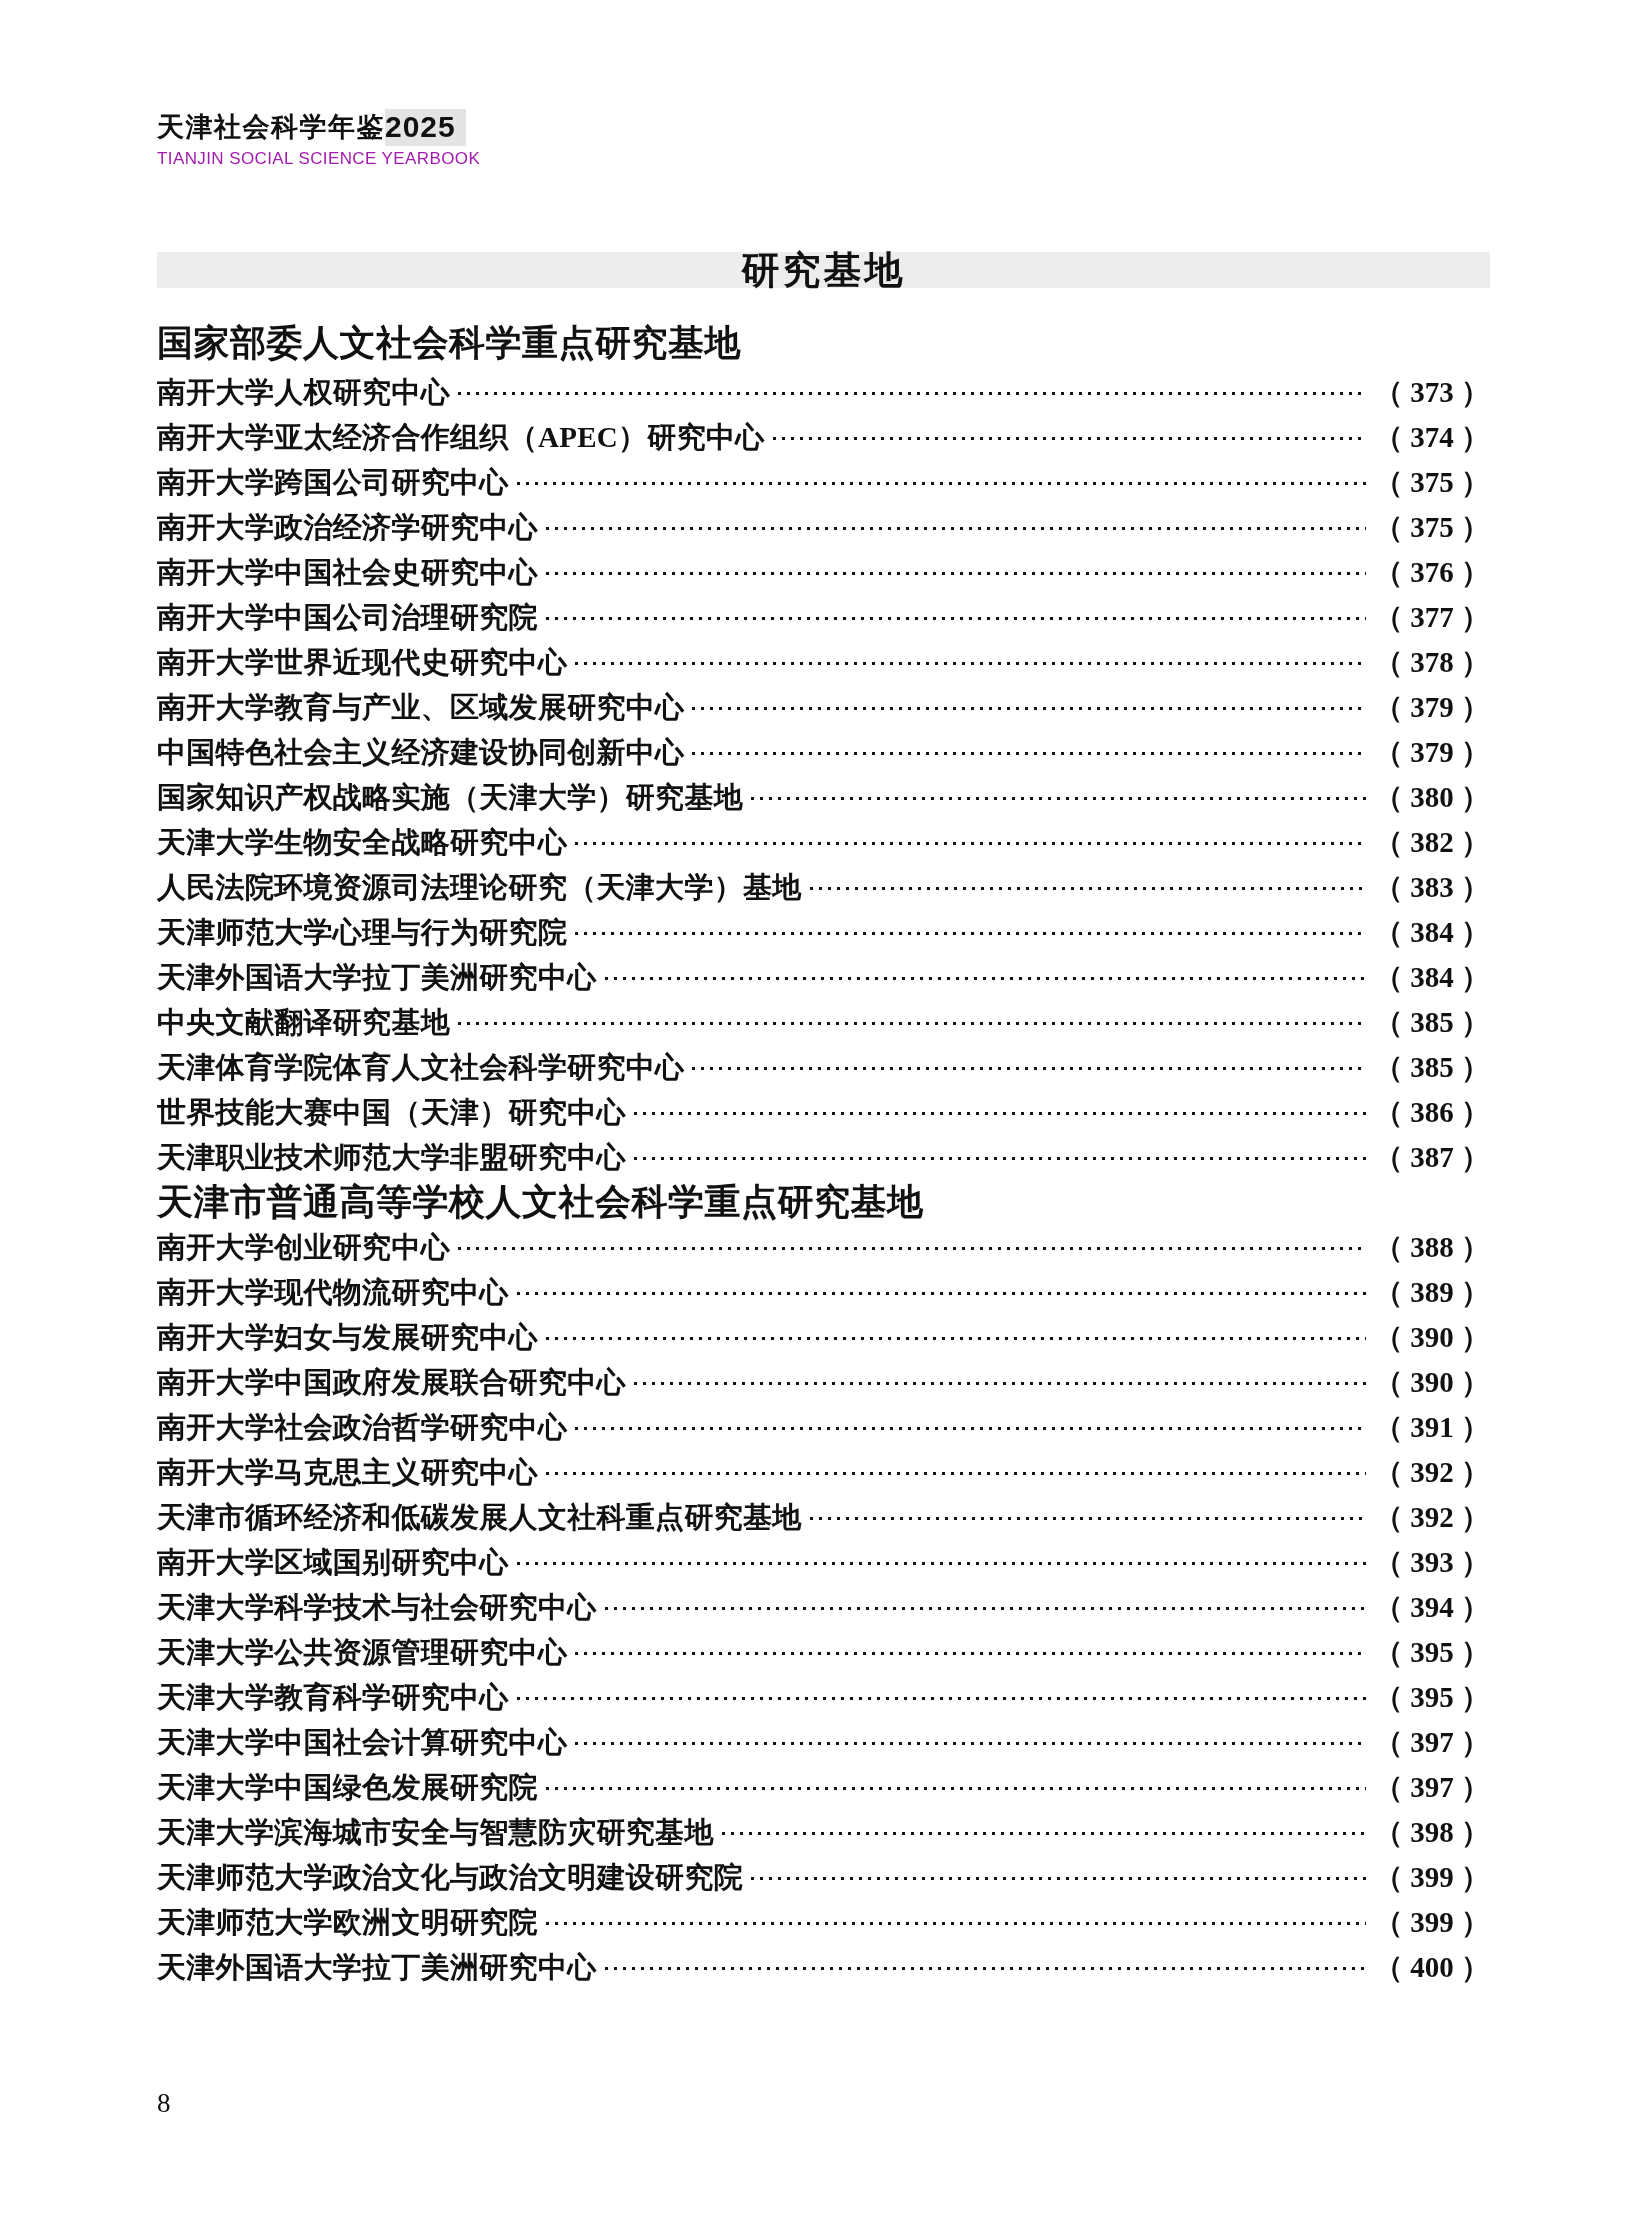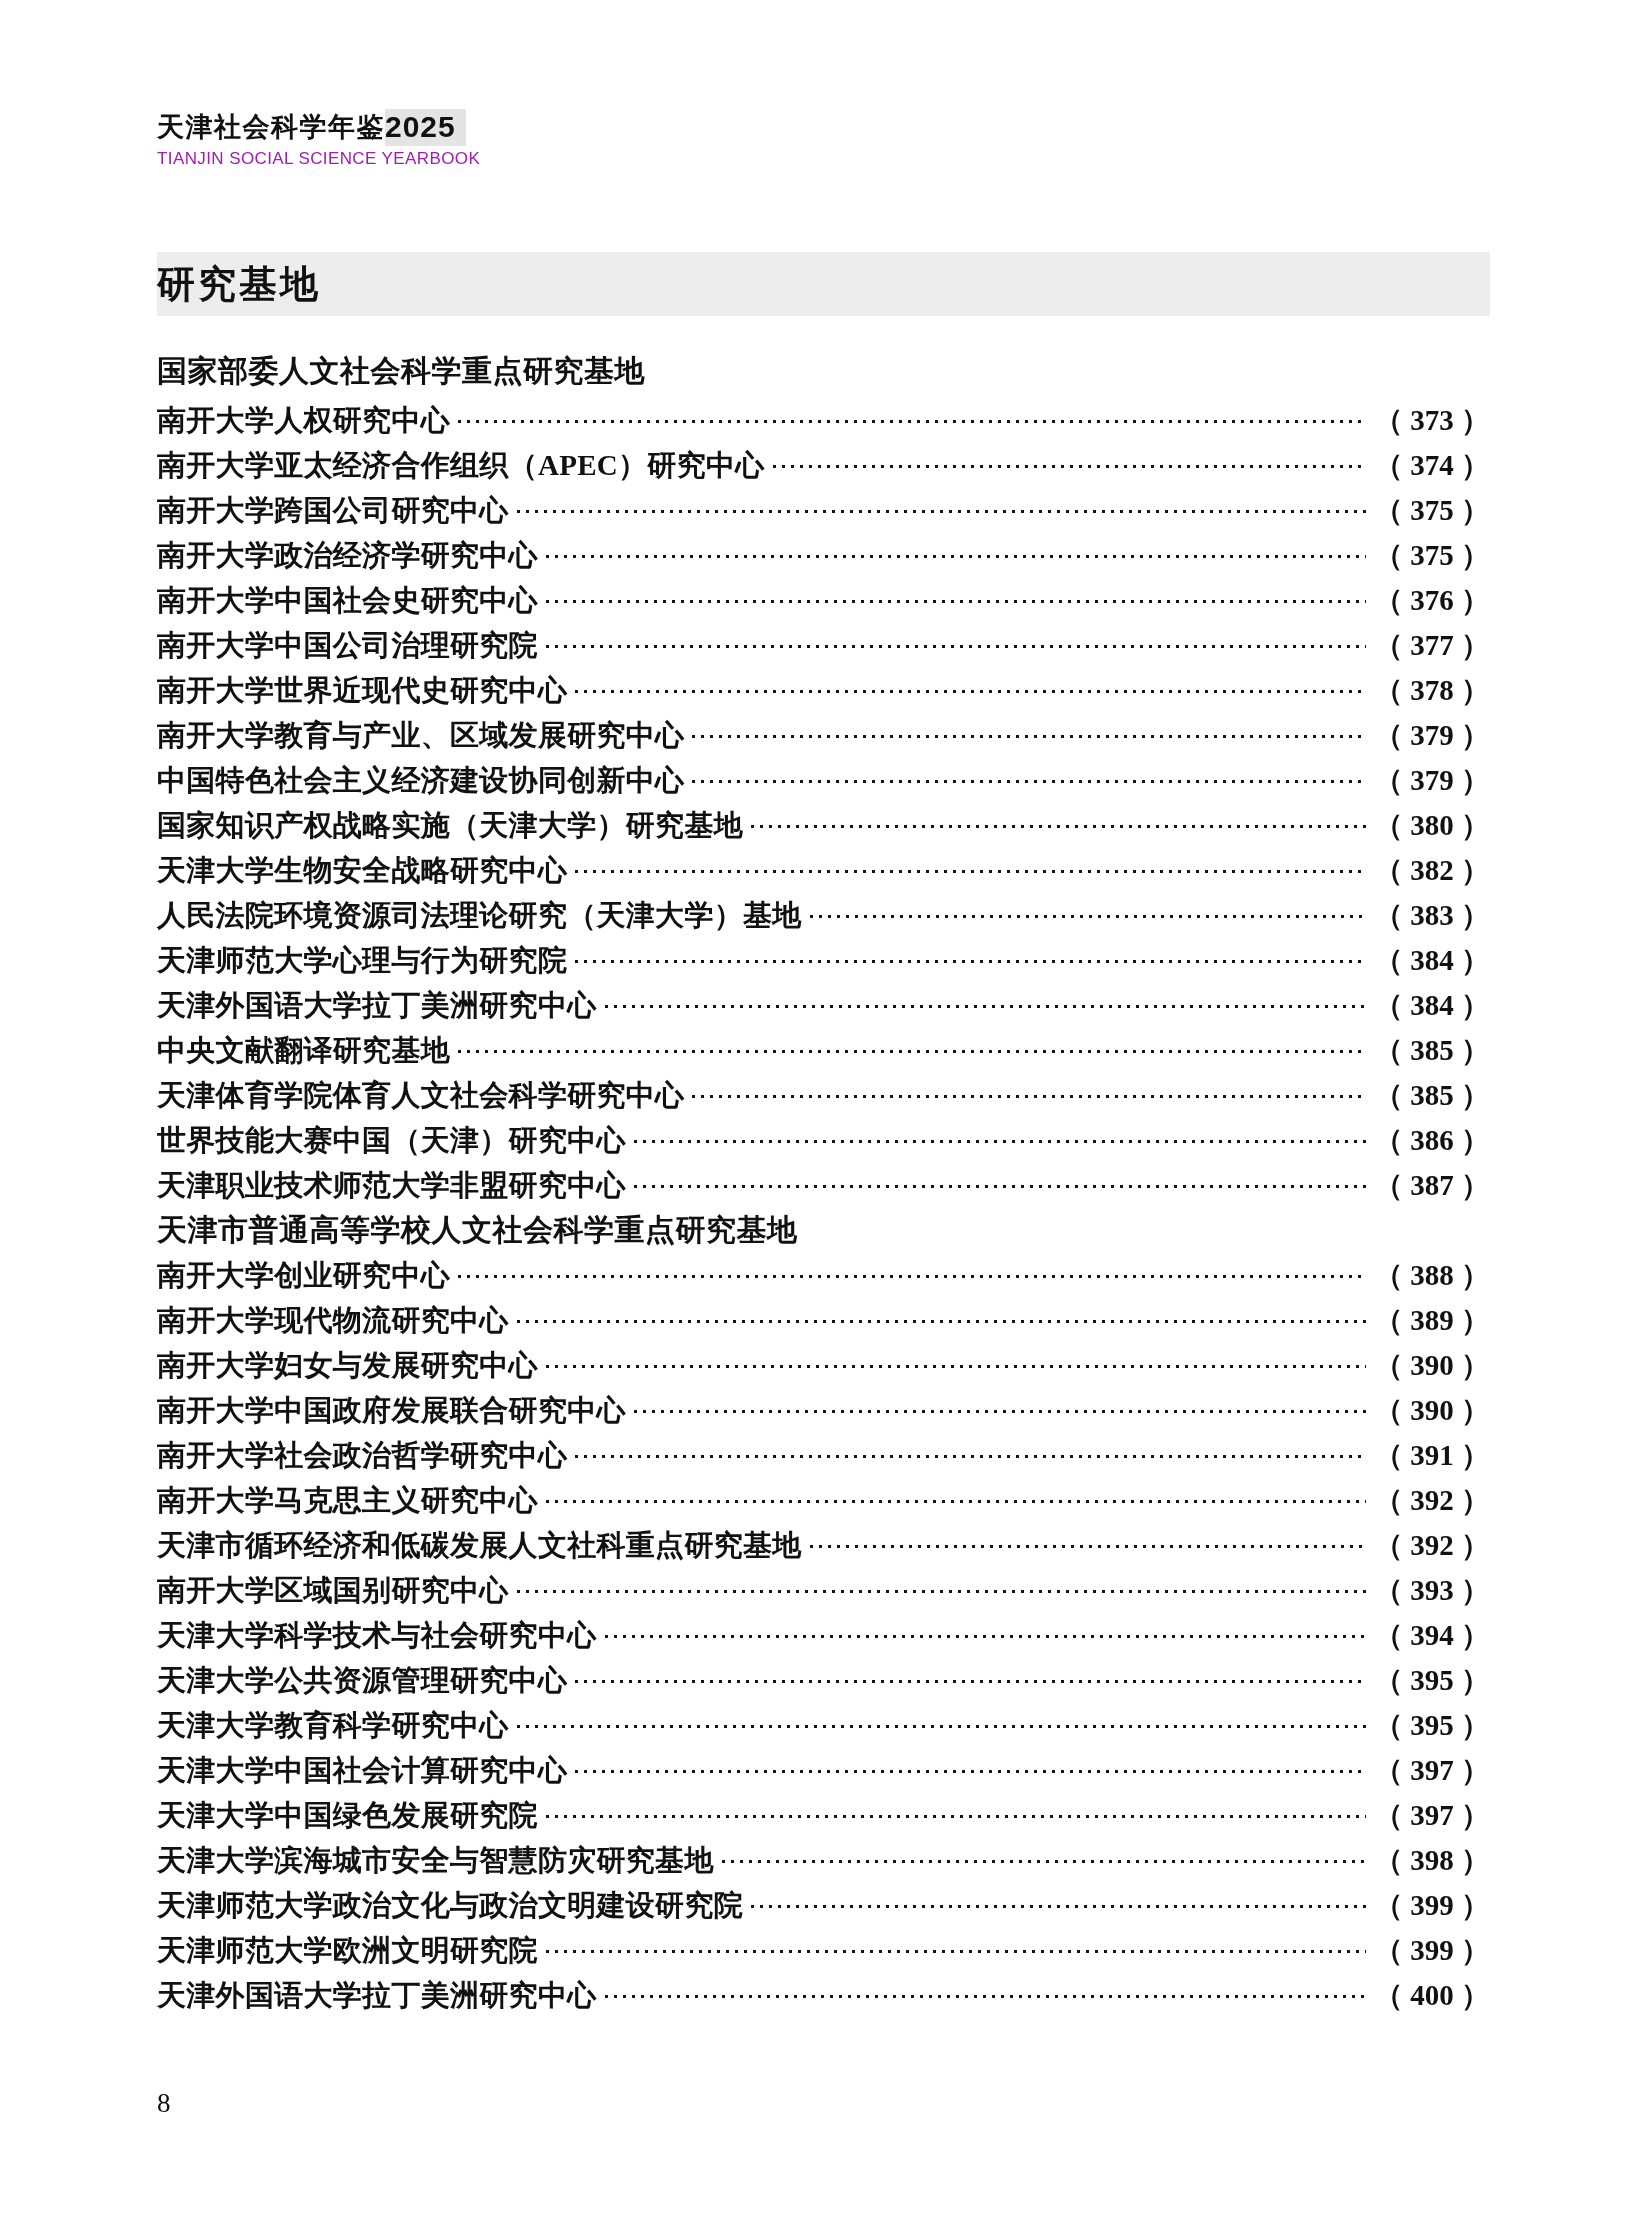--- a/index.html
+++ b/index.html
@@ -42,36 +42,37 @@
   .brand-sub {
     font-family: "Liberation Sans", sans-serif;
     font-size: 17px;
     letter-spacing: 0.4px;
     margin-top: 3px;
     color: #a21caf;
   }
   
   .chapter-band {
     margin-top: 83px;
-    height: 64px;
+    height: 36px;
     background: #ededed;
     display: flex;
     align-items: center;
+    justify-content: center;
   }
   .chapter-title {
     margin: 0;
     font-size: 38px;
     font-weight: bold;
     letter-spacing: 3px;
   }
   
   .toc { margin-top: 0; }
   .section-heading {
     margin: 0;
-    font-size: 30px;
+    font-size: 36px;
     font-weight: bold;
     letter-spacing: 0.5px;
   }
   .toc-section.first .section-heading {
     margin-top: 40px;
     height: 30px;
     line-height: 30px;
     margin-bottom: 12px;
   }
   .toc-section.rest .section-heading {

